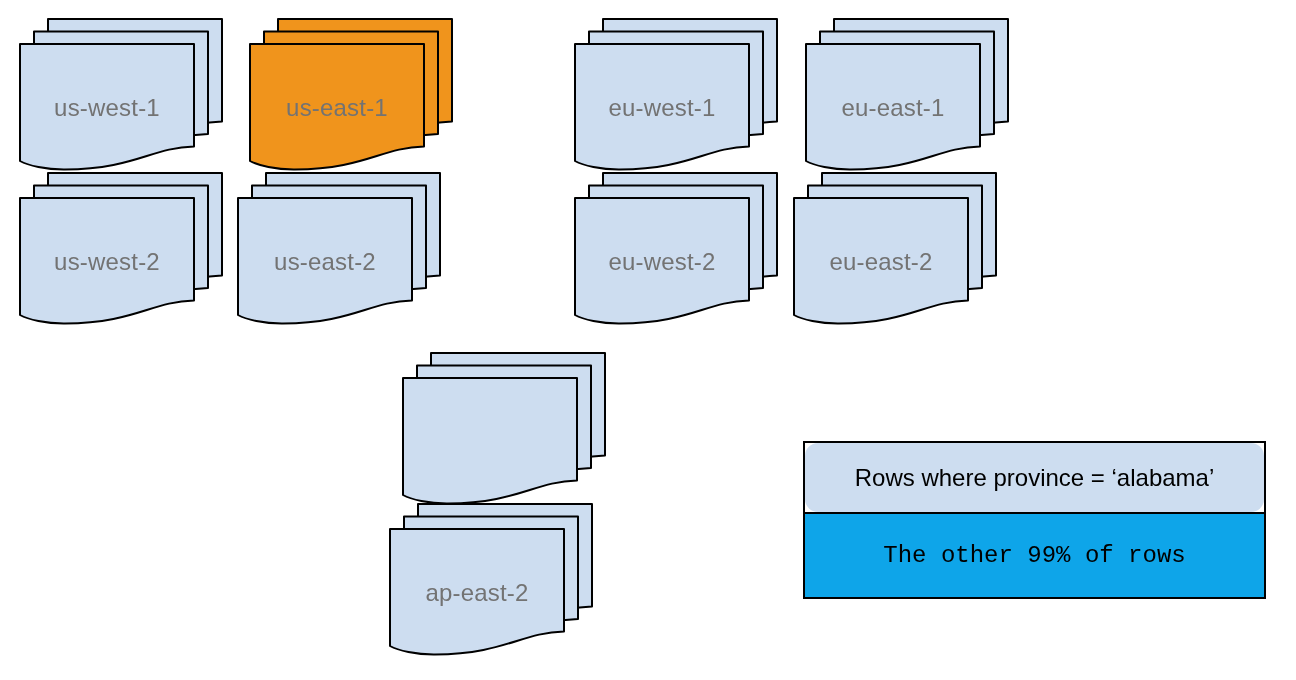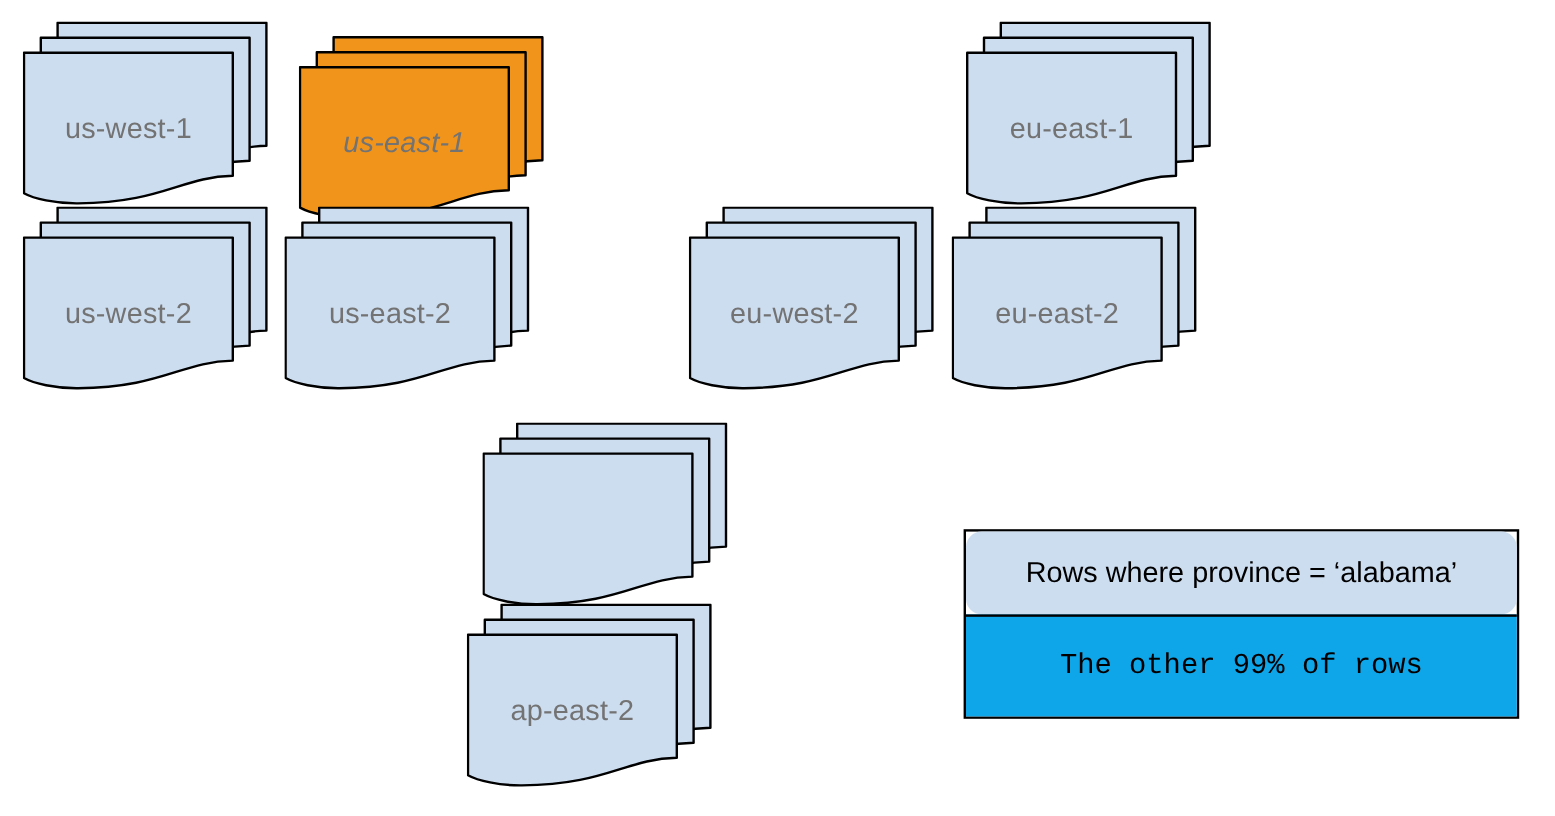--- a/index.html
+++ b/index.html
@@ -63,29 +63,37 @@
 
     <div class="stack" style="left: 19px; top: 18px;">
       <svg class="stack-svg" width="206" height="156" viewBox="0 0 206 156">
         <use href="#doc-shape" class="page page-back" transform="translate(28,0)" fill="#cdddf0"></use>
         <use href="#doc-shape" class="page page-mid" transform="translate(14,12.5)" fill="#cdddf0"></use>
         <use href="#doc-shape" class="page page-front" transform="translate(0,25)" fill="#cdddf0"></use>
       </svg>
       <div class="stack-label">us-west-1</div>
     </div>
 
-    <div class="stack" style="left: 249px; top: 30px; font-style: italic;">
+    <div class="stack" style="left: 249px; top: 18px;">
       <svg class="stack-svg" width="206" height="156" viewBox="0 0 206 156">
         <use href="#doc-shape" class="page page-back" transform="translate(28,0)" fill="#f0941c"></use>
         <use href="#doc-shape" class="page page-mid" transform="translate(14,12.5)" fill="#f0941c"></use>
         <use href="#doc-shape" class="page page-front" transform="translate(0,25)" fill="#f0941c"></use>
       </svg>
       <div class="stack-label">us-east-1</div>
     </div>
 
+    <div class="stack" style="left: 574px; top: 18px;">
+      <svg class="stack-svg" width="206" height="156" viewBox="0 0 206 156">
+        <use href="#doc-shape" class="page page-back" transform="translate(28,0)" fill="#cdddf0"></use>
+        <use href="#doc-shape" class="page page-mid" transform="translate(14,12.5)" fill="#cdddf0"></use>
+        <use href="#doc-shape" class="page page-front" transform="translate(0,25)" fill="#cdddf0"></use>
+      </svg>
+      <div class="stack-label">eu-west-1</div>
+    </div>
 
     <div class="stack" style="left: 805px; top: 18px;">
       <svg class="stack-svg" width="206" height="156" viewBox="0 0 206 156">
         <use href="#doc-shape" class="page page-back" transform="translate(28,0)" fill="#cdddf0"></use>
         <use href="#doc-shape" class="page page-mid" transform="translate(14,12.5)" fill="#cdddf0"></use>
         <use href="#doc-shape" class="page page-front" transform="translate(0,25)" fill="#cdddf0"></use>
       </svg>
       <div class="stack-label">eu-east-1</div>
     </div>
 

